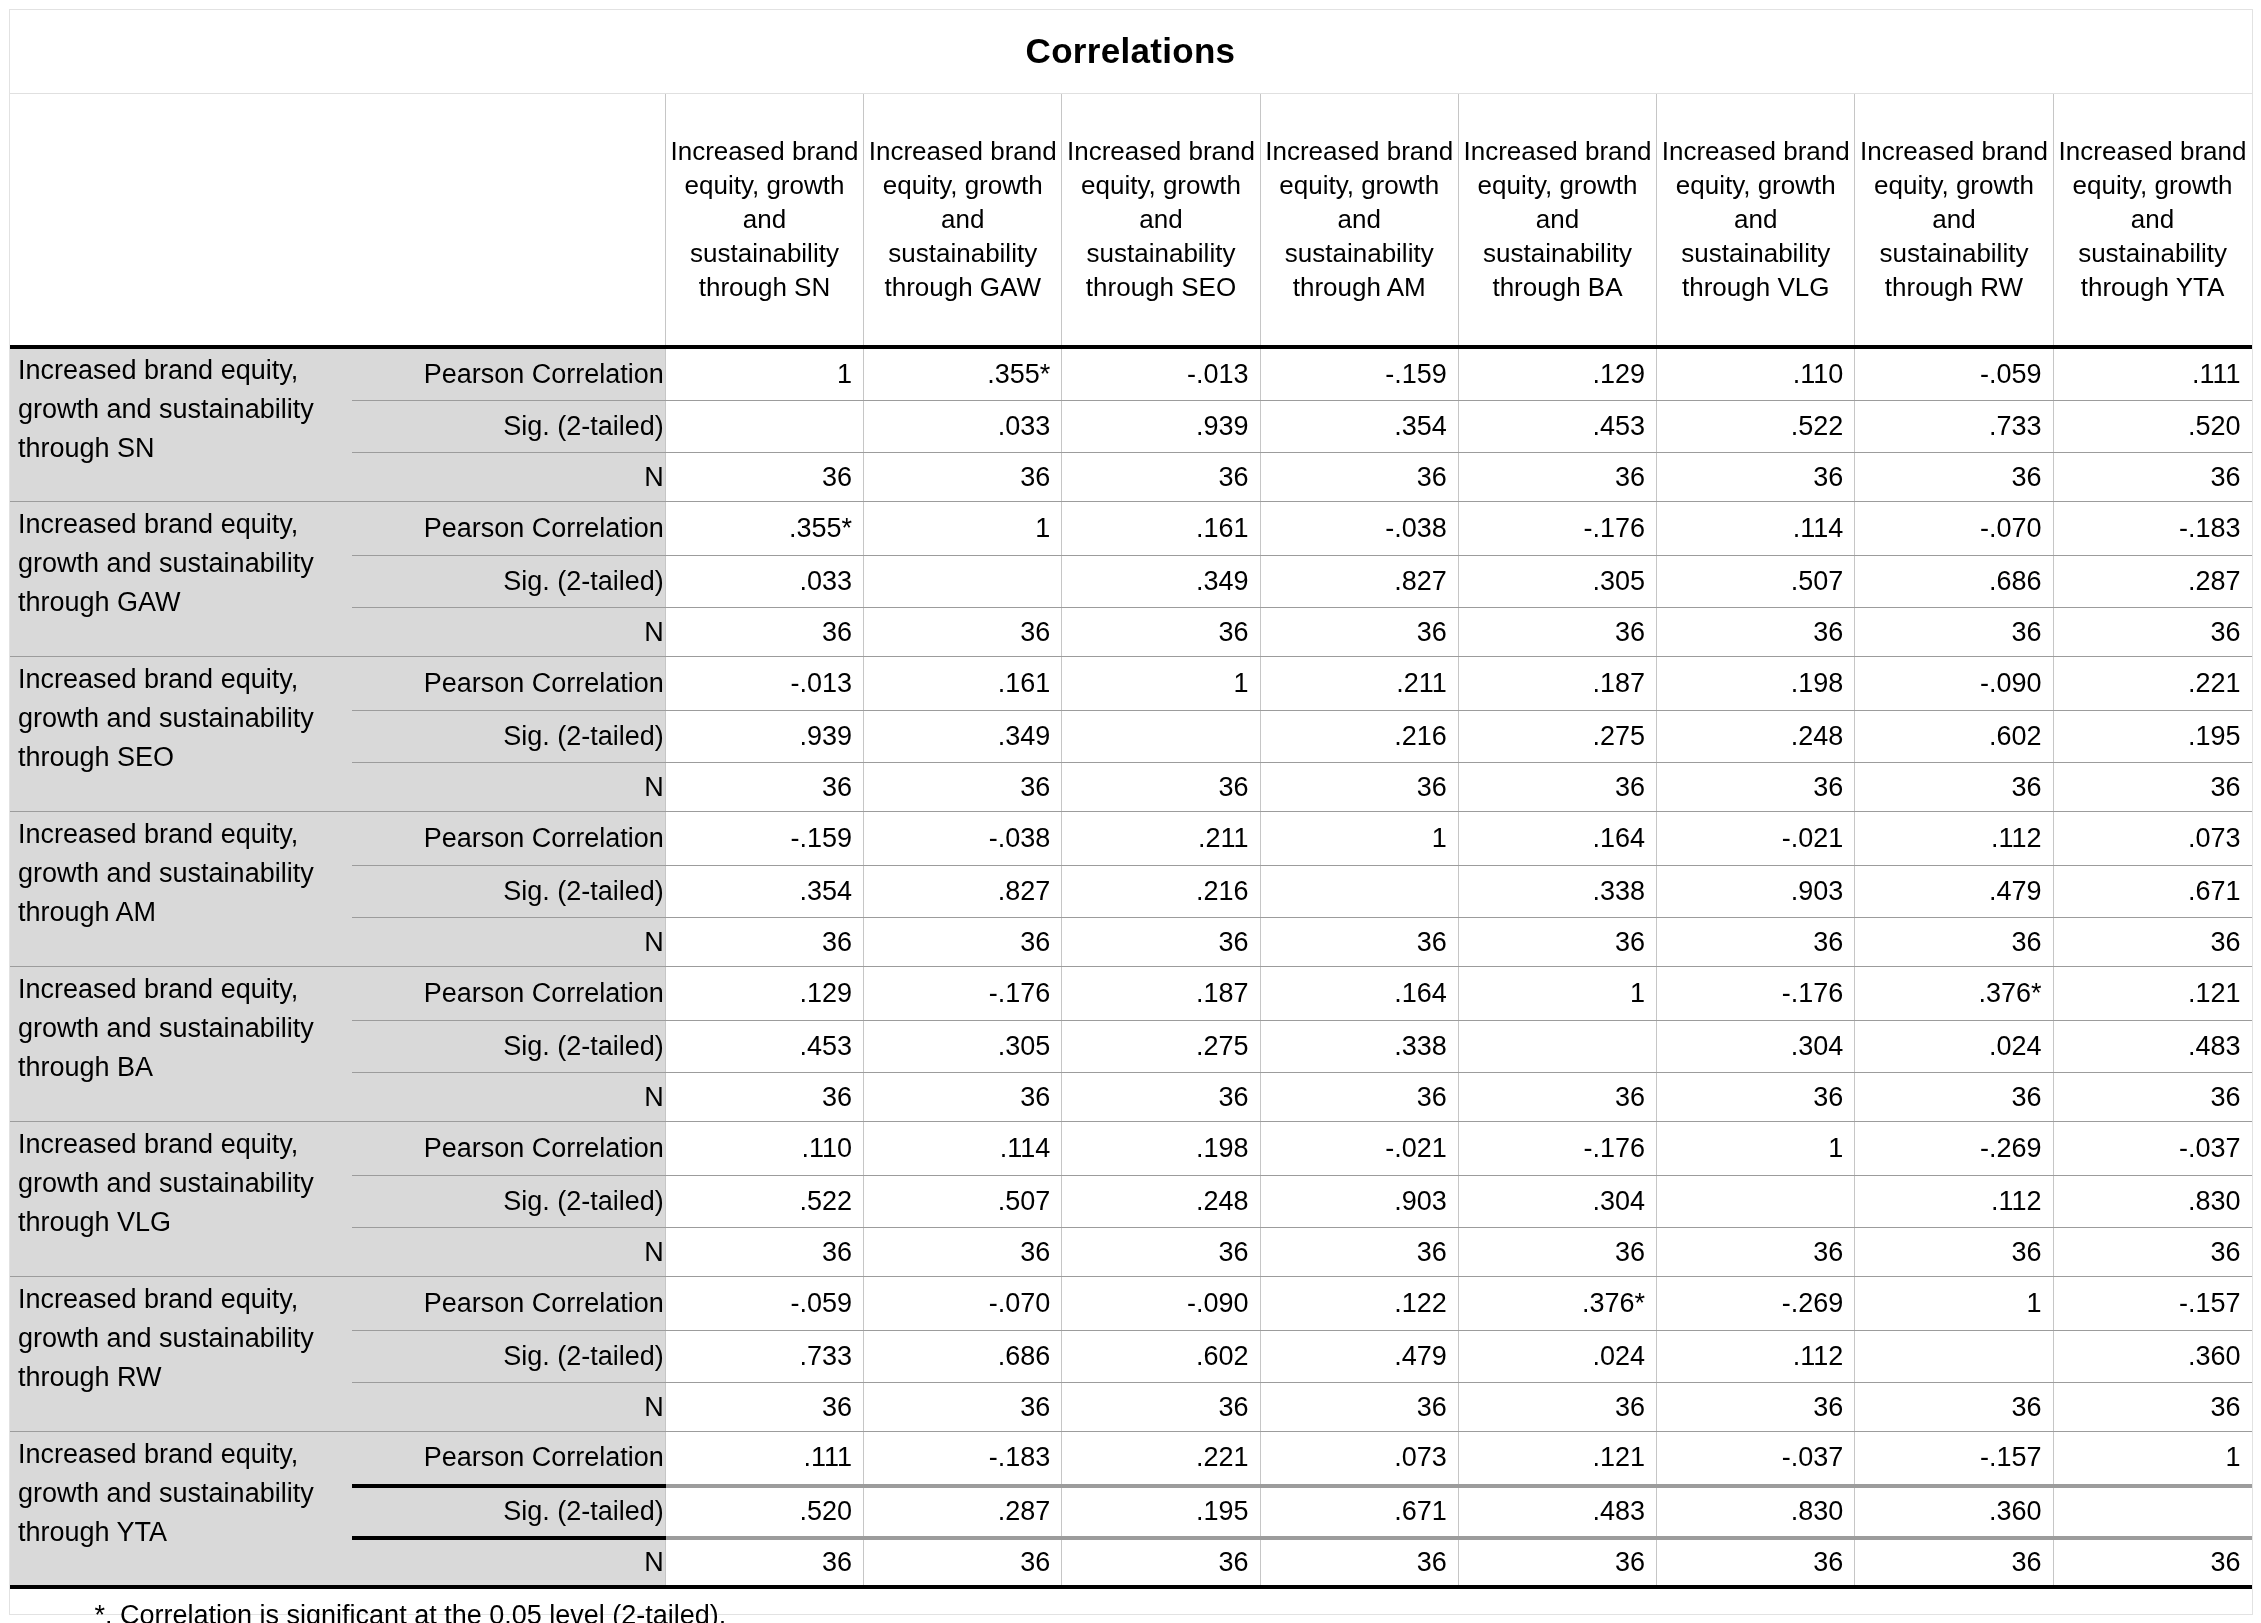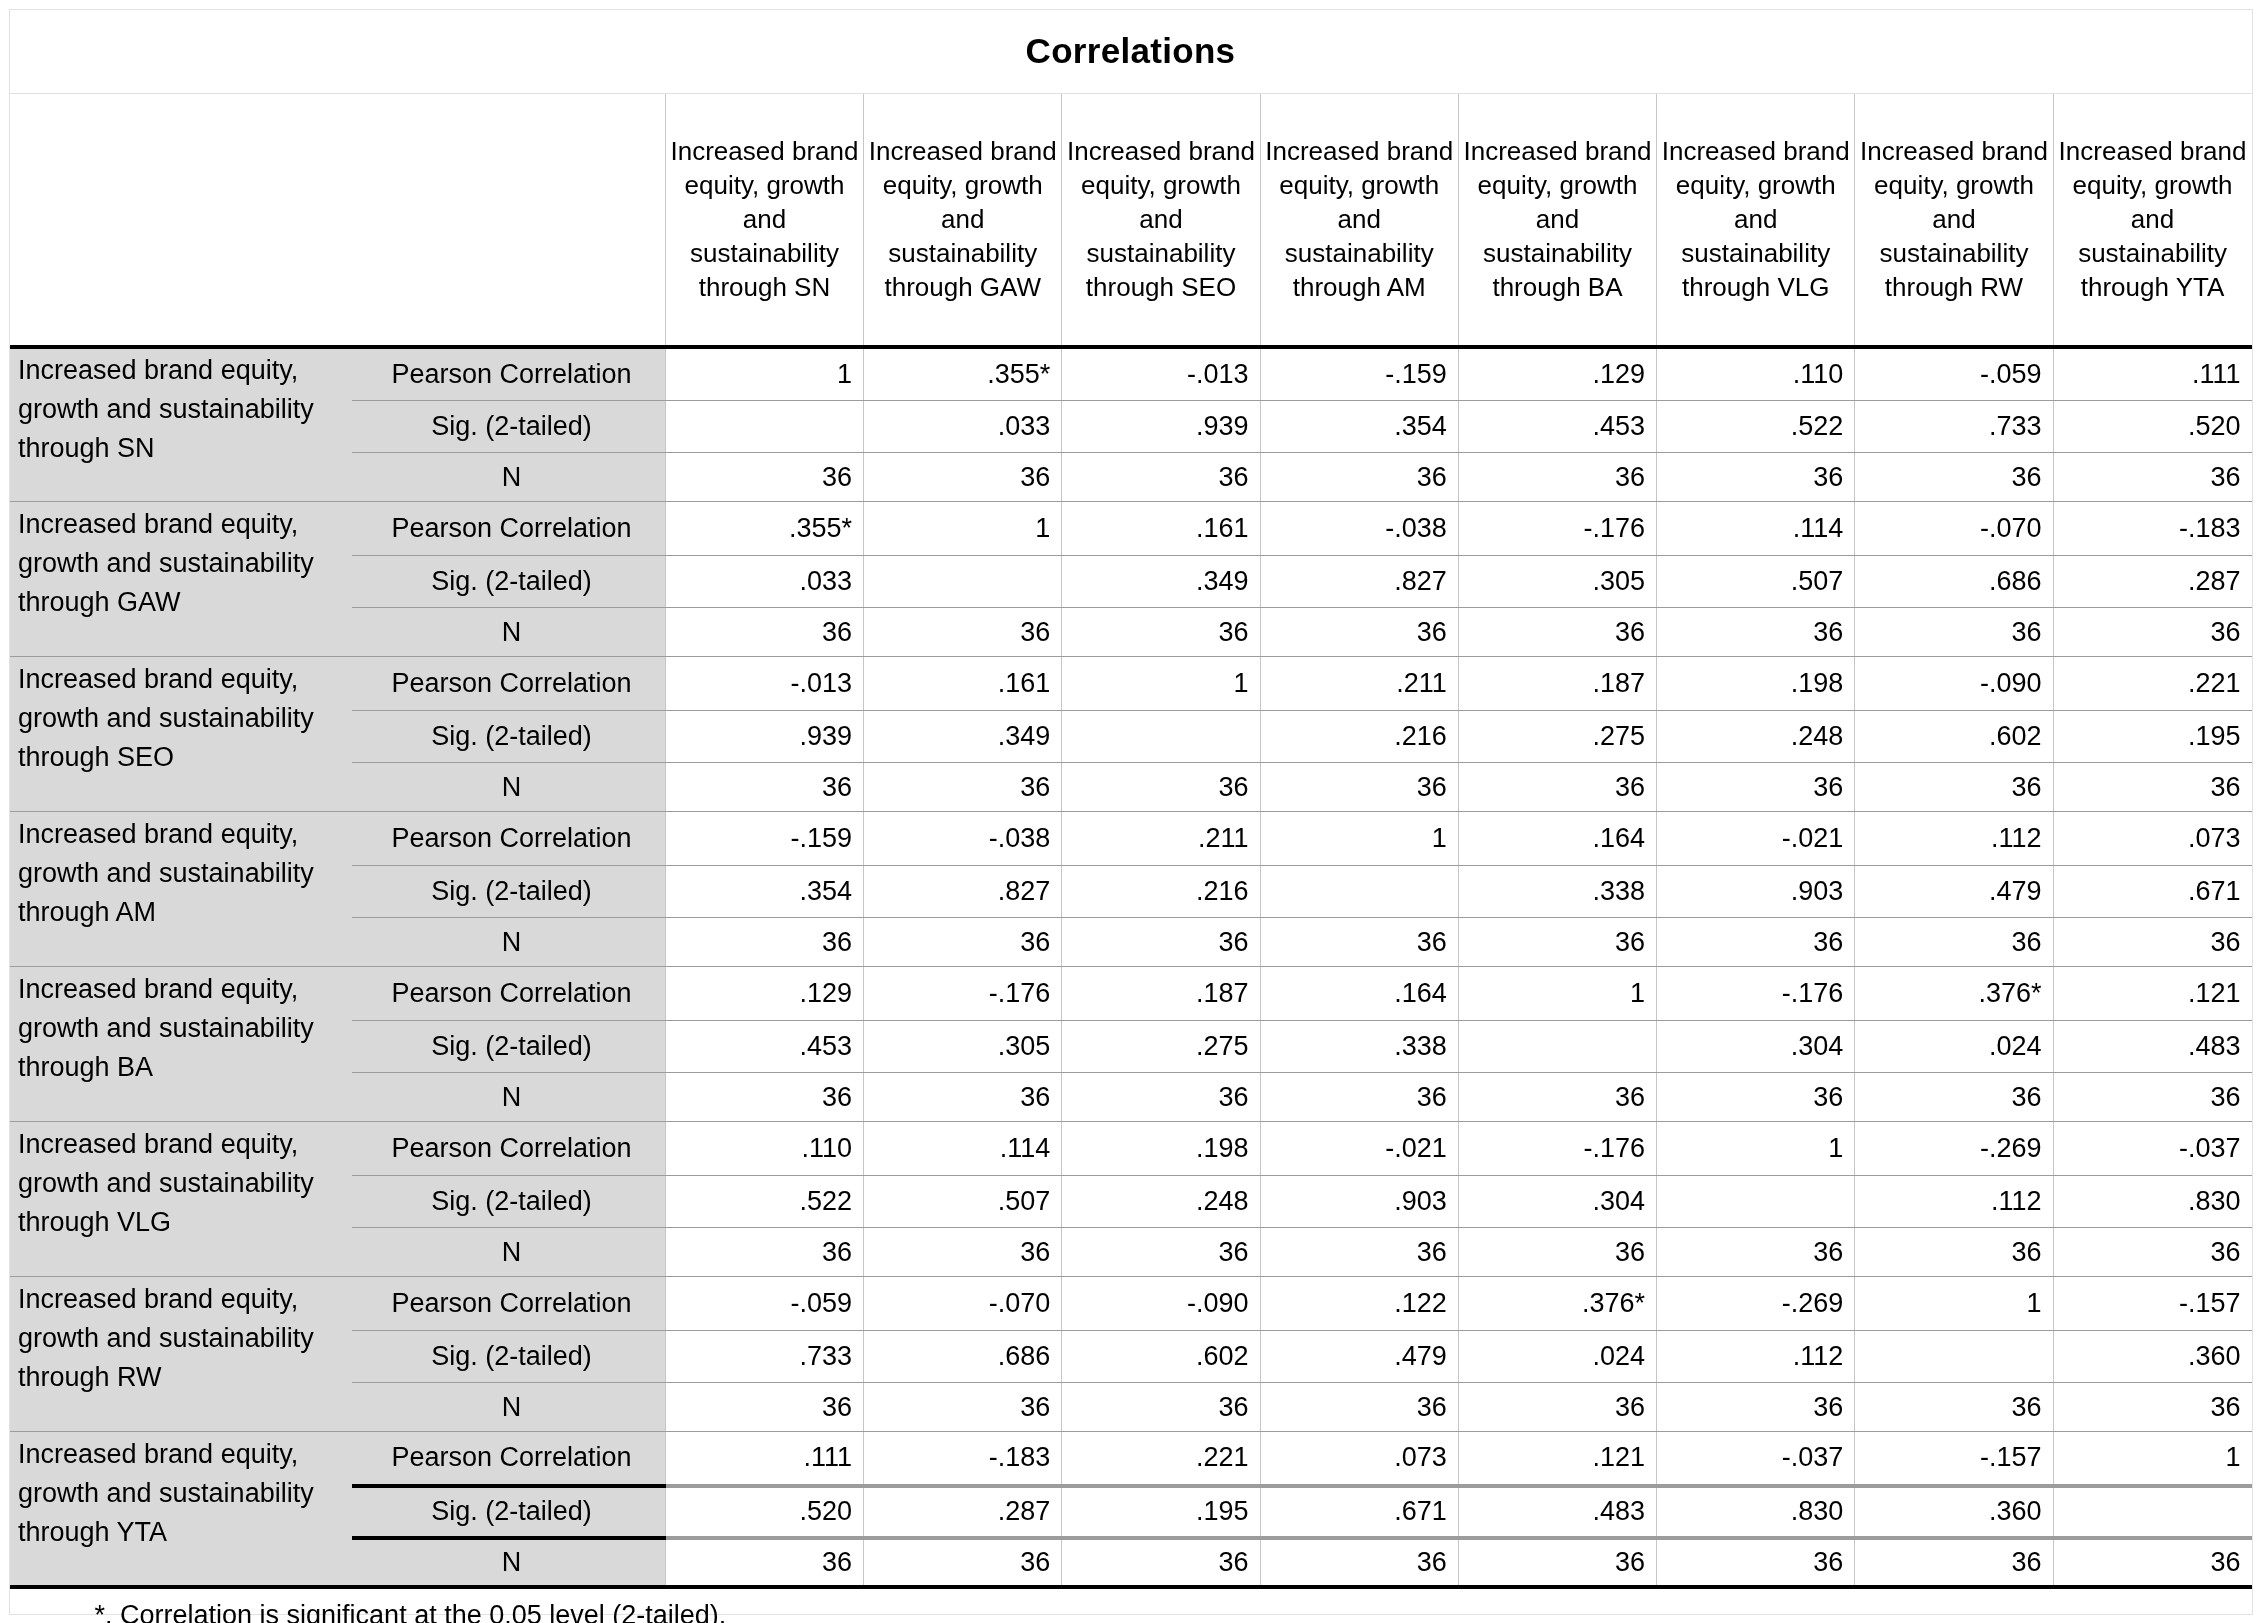--- a/index.html
+++ b/index.html
@@ -72,21 +72,21 @@
     vertical-align:top;
     text-align:left;
     font-size:27px;
     line-height:39px;
     padding:2.4px 4.8px 0 8.5px;
     border-bottom:1.8px solid var(--thin-line,#9c9c9c);
   }
   td.stat{
     background:var(--label-bg,#d9d9d9);
     vertical-align:middle;
-    text-align:center;
+    text-align:right;
     padding-left:7.3px;
     border-bottom:1.8px solid var(--thin-line,#9c9c9c);
   }
   td.val{
     background:#fff;
     vertical-align:middle;
     text-align:right;
     padding-right:11px;
     border-left:1.2px solid var(--vert-line,#c6c6c6);
     border-bottom:1.8px solid var(--thin-line,#9c9c9c);

